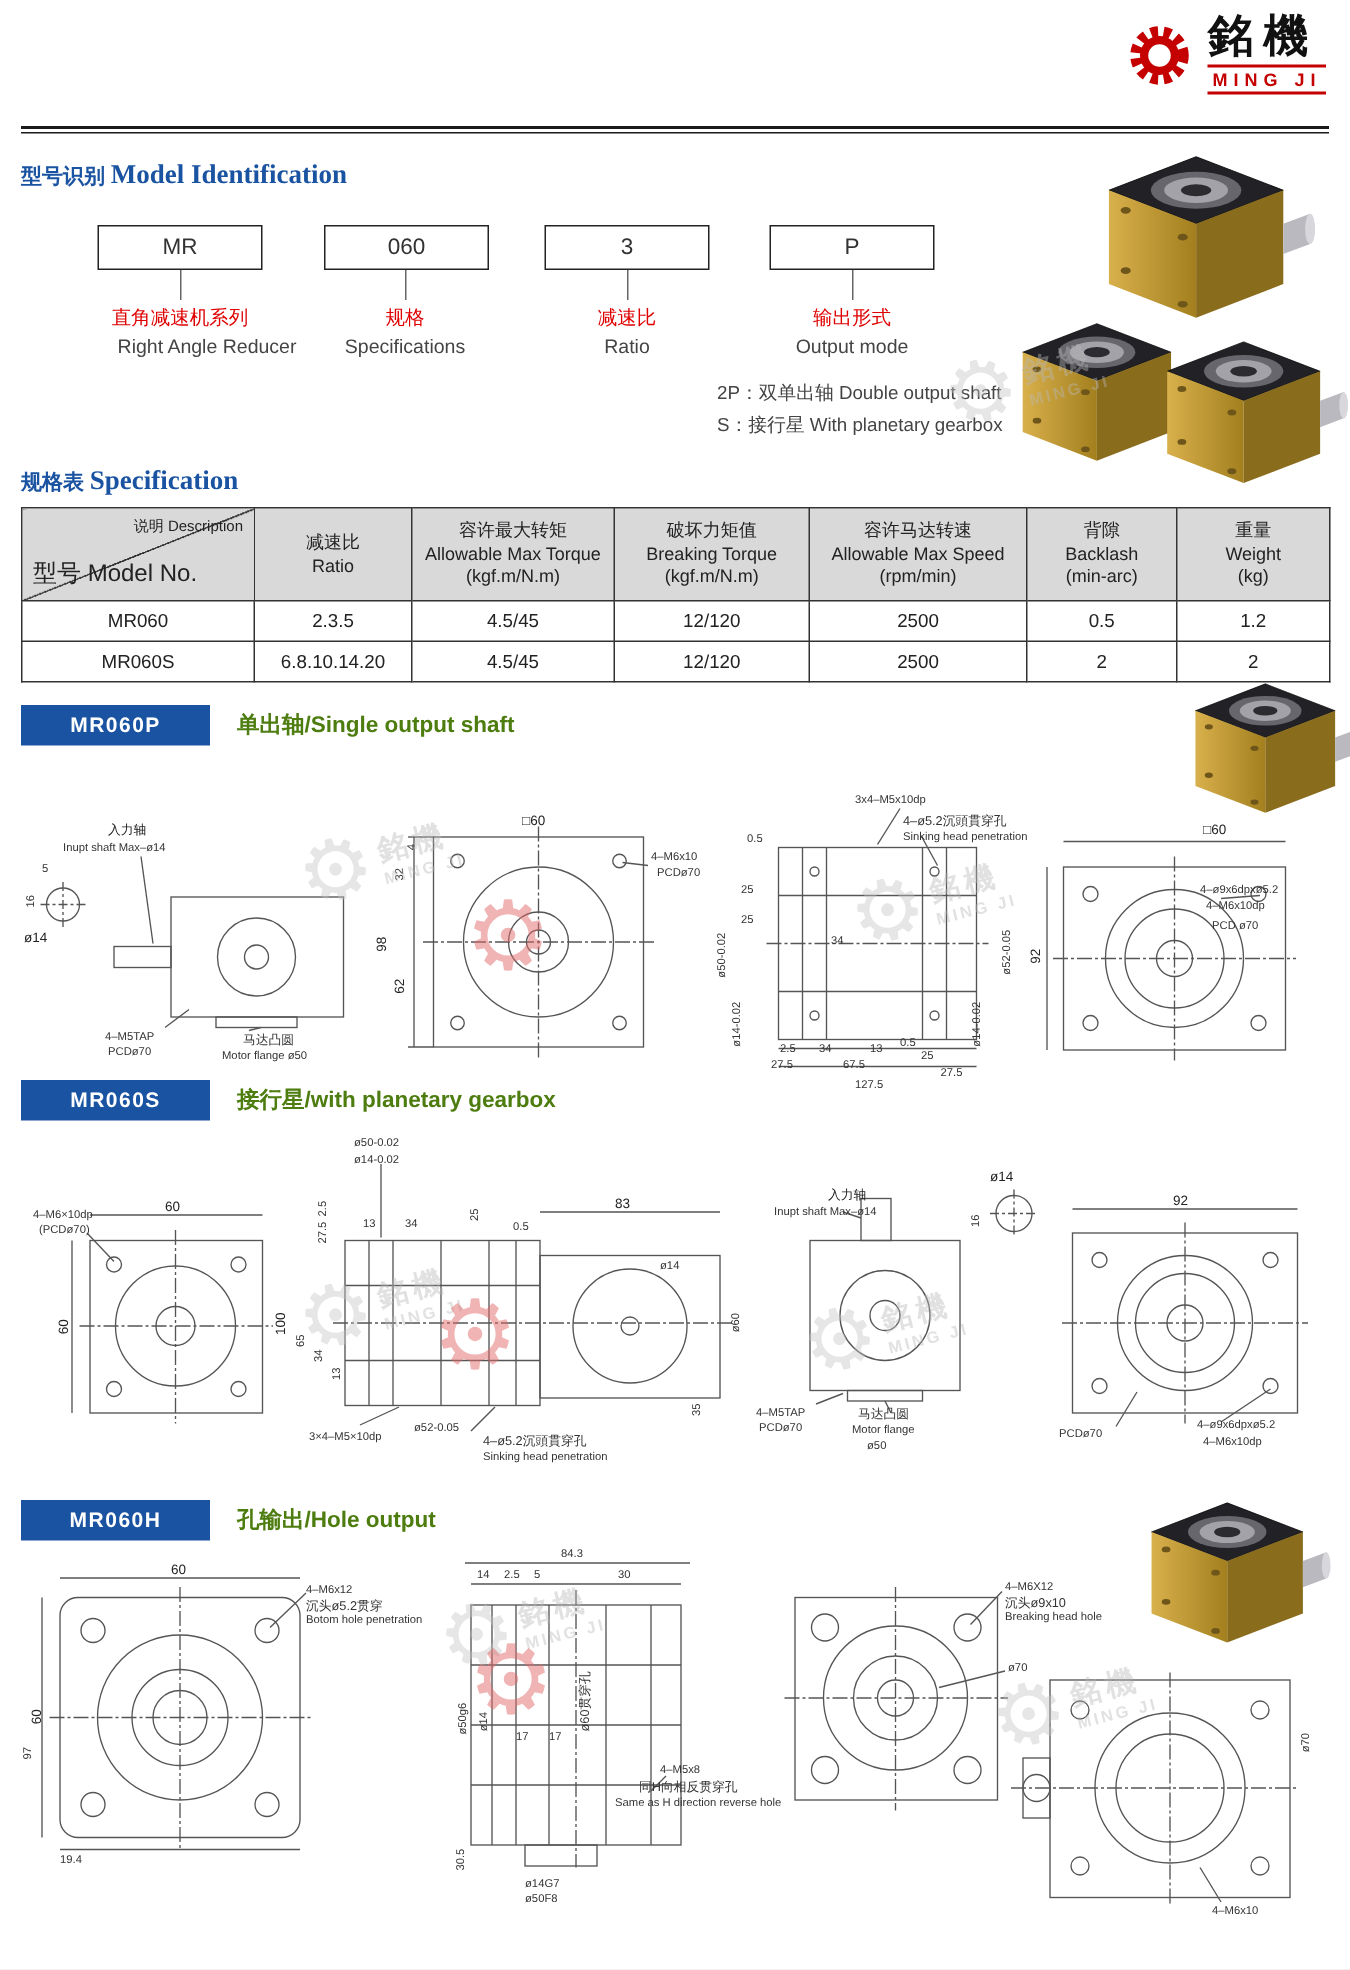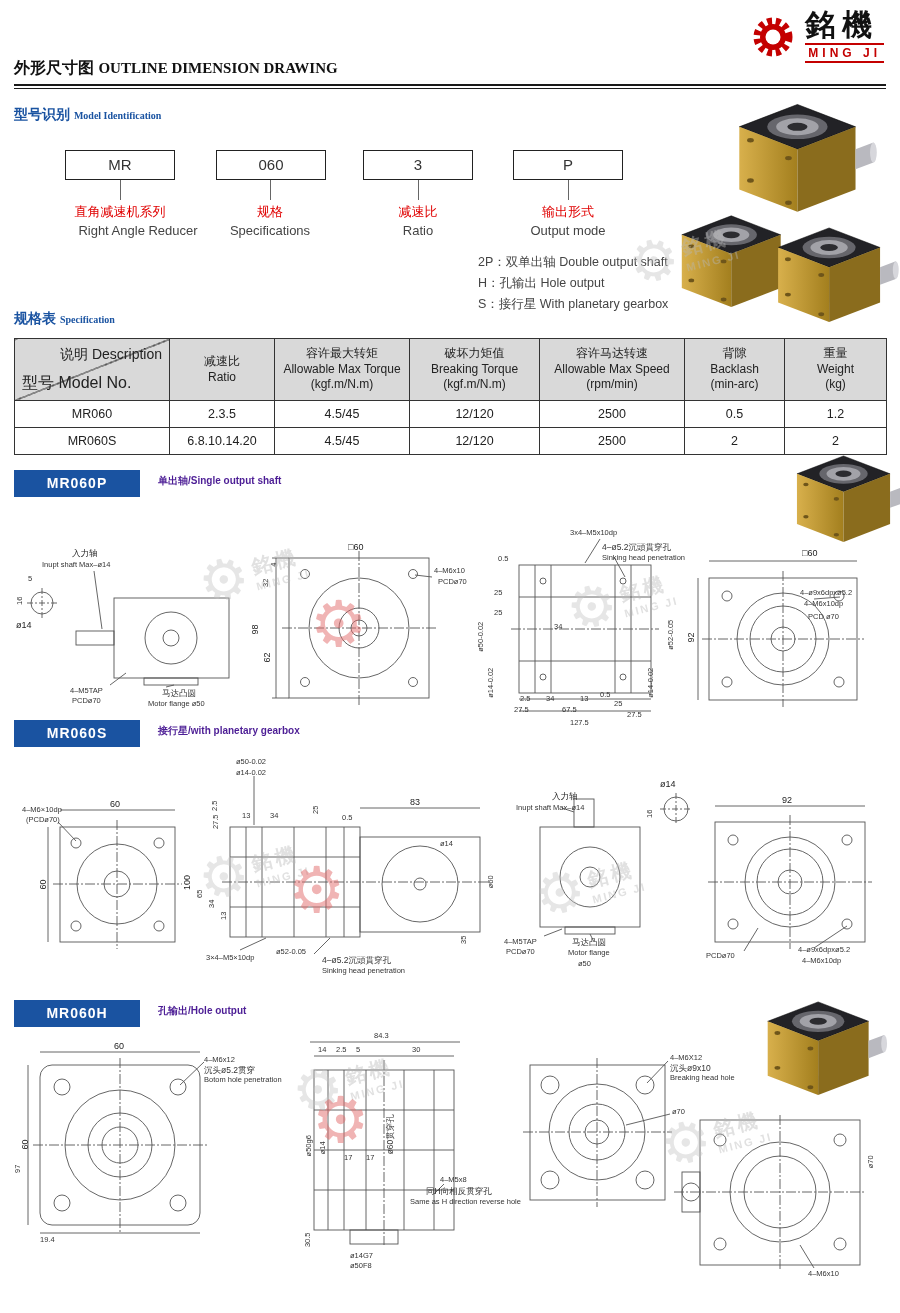--- a/index.html
+++ b/index.html
@@ -12,44 +12,44 @@
   .logo-cn { font-size:30px; font-weight:bold; letter-spacing:7px; color:#111; line-height:1; white-space:nowrap; }
   .logo-en { margin-top:3px; color:#c40000; font-weight:bold; font-size:12px; letter-spacing:4px; border-top:2px solid #c40000; border-bottom:2px solid #c40000; padding:1px 3px; text-align:center; }
 
   
   .page-header { position:absolute; left:14px; top:58px; white-space:nowrap; }
   .ht-cn { font-size:16px; font-weight:bold; color:#111; }
   .ht-en { font-size:15px; font-weight:bold; font-family:"Liberation Serif",serif; color:#111; }
   .rule { position:absolute; left:14px; top:84px; width:872px; height:5px; border-top:2px solid #1a1a1a; border-bottom:1px solid #1a1a1a; }
 
   .sec-title { position:absolute; left:14px; font-weight:bold; color:#1a53a1; font-size:14px; white-space:nowrap; }
-  .sec-title .st-en { font-family:"Liberation Serif",serif; font-size:10px;margin-top:32px; }
+  .sec-title .st-en { font-family:"Liberation Serif",serif; font-size:18px;margin-top:32px; }
 
   
   .mbox { position:absolute; top:150px; width:110px; height:30px; border:1px solid #222; text-align:center; line-height:28px; font-size:15px; color:#333; background:#fff; }
   .vline { position:absolute; top:180px; width:0; height:20px; border-left:1px solid #666; }
   .mlabel-cn { position:absolute; top:203px; width:160px; color:#e00000; font-size:13px; text-align:center; white-space:nowrap; }
   .mlabel-en { position:absolute; top:223px; width:180px; color:#444; font-size:13px; text-align:center; white-space:nowrap; }
   .out-modes { position:absolute; left:478px; top:252px; width:250px; }
   .out-mode { font-size:12.5px; color:#444; line-height:21px; white-space:nowrap; }
 
   
   .spec-table { position:absolute; left:14px; top:338px; width:872px; border-collapse:collapse; table-layout:fixed; }
   .spec-table th, .spec-table td { border:1px solid #333; color:#222; text-align:center; vertical-align:middle; }
   .spec-table th { background:#d9d9d9; font-weight:normal; white-space:pre-line; height:62px; font-size:12px; line-height:1.3; }
   .spec-table td { height:27px; font-size:12.5px; background:#fff; }
   th.corner { position:relative;
     background-color:#d9d9d9;
     background-image:linear-gradient(to bottom right, transparent 49.4%, #333 49.4%, #333 50.3%, transparent 50.3%); }
-  .c-top { position:absolute; top:6px; right:7px; font-size:14px; }
+  .c-top { position:absolute; top:6px; right:7px; font-size:10px; }
   .c-bot { position:absolute; bottom:6px; left:7px; font-size:16px; }
 
   
   .badge { position:absolute; left:14px; width:126px; height:27px; background:#1a53a1; color:#fff; font-weight:bold; font-size:14px; text-align:center; line-height:27px; letter-spacing:1px; }
-  .dsec-title { position:absolute; left:158px; font-weight:bold; color:#4c1d95; font-size:10px; white-space:nowrap; }
+  .dsec-title { position:absolute; left:158px; font-weight:bold; color:#4d7c0f; font-size:15px; white-space:nowrap; }
   .drawing { position:absolute; left:14px; width:872px; }
   .labels { position:absolute; inset:0; }
   .dim { position:absolute; font-size:9px; color:#222; white-space:nowrap; line-height:1; }
   .dim.rot { transform:rotate(-90deg); }
   .dim.sm { font-size:7.5px; color:#333; }
   .dim.cn { font-size:8.5px; }
 
   
   .wm { position:absolute; display:flex; align-items:center; gap:5px; opacity:.42; transform:rotate(-14deg); color:#b8b8b8; pointer-events:none; }
   .wm-gear { font-size:56px; line-height:1; color:#c4c4c4; }
@@ -94,24 +94,20 @@
       <circle cx="23" cy="23" r="15" fill="none" stroke="#c40000" stroke-width="9" stroke-dasharray="4.5 3.6"></circle>
       <circle cx="23" cy="23" r="13" fill="#c40000"></circle>
       <circle cx="23" cy="23" r="7.5" fill="#fff"></circle>
     </svg>
     <div class="logo-text">
       <div class="logo-cn">銘機</div>
       <div class="logo-en">MING JI</div>
     </div>
   </div>
 
-  <div class="page-header">
-    <span class="ht-cn">外形尺寸图</span>
-    <span class="ht-en">OUTLINE DIMENSION DRAWING</span>
-  </div>
   <div class="rule"></div>
 
   <div class="sec-title" style="top:106px">
     <span>型号识别</span>
     <span class="st-en">Model Identification</span>
   </div>
 
   <div class="mbox" style="left:65px">MR</div>
   <div class="mbox" style="left:216px">060</div>
   <div class="mbox" style="left:363px">3</div>
@@ -128,21 +124,20 @@
   <div class="mlabel-cn" style="left:488px">输出形式</div>
 
   <div class="mlabel-en" style="left:48px">Right Angle Reducer</div>
   <div class="mlabel-en" style="left:180px">Specifications</div>
   <div class="mlabel-en" style="left:328px">Ratio</div>
   <div class="mlabel-en" style="left:478px">Output mode</div>
 
   <div class="out-modes">
 
       <div class="out-mode">2P：双单出轴 Double output shaft</div>
-      <div class="out-mode">H：孔输出 Hole output</div>
       <div class="out-mode">S：接行星 With planetary gearbox</div>
     </div>
 
   <svg class="photo" style="left:728px;top:100px" width="150" height="114" viewBox="0 0 134 102">
       <use href="#gbox"></use>
     </svg>
   <svg class="photo" style="left:672px;top:212px" width="128" height="97" viewBox="0 0 134 102">
       <use href="#gbox"></use>
     </svg>
   <svg class="photo" style="left:768px;top:224px" width="132" height="100" viewBox="0 0 134 102">

